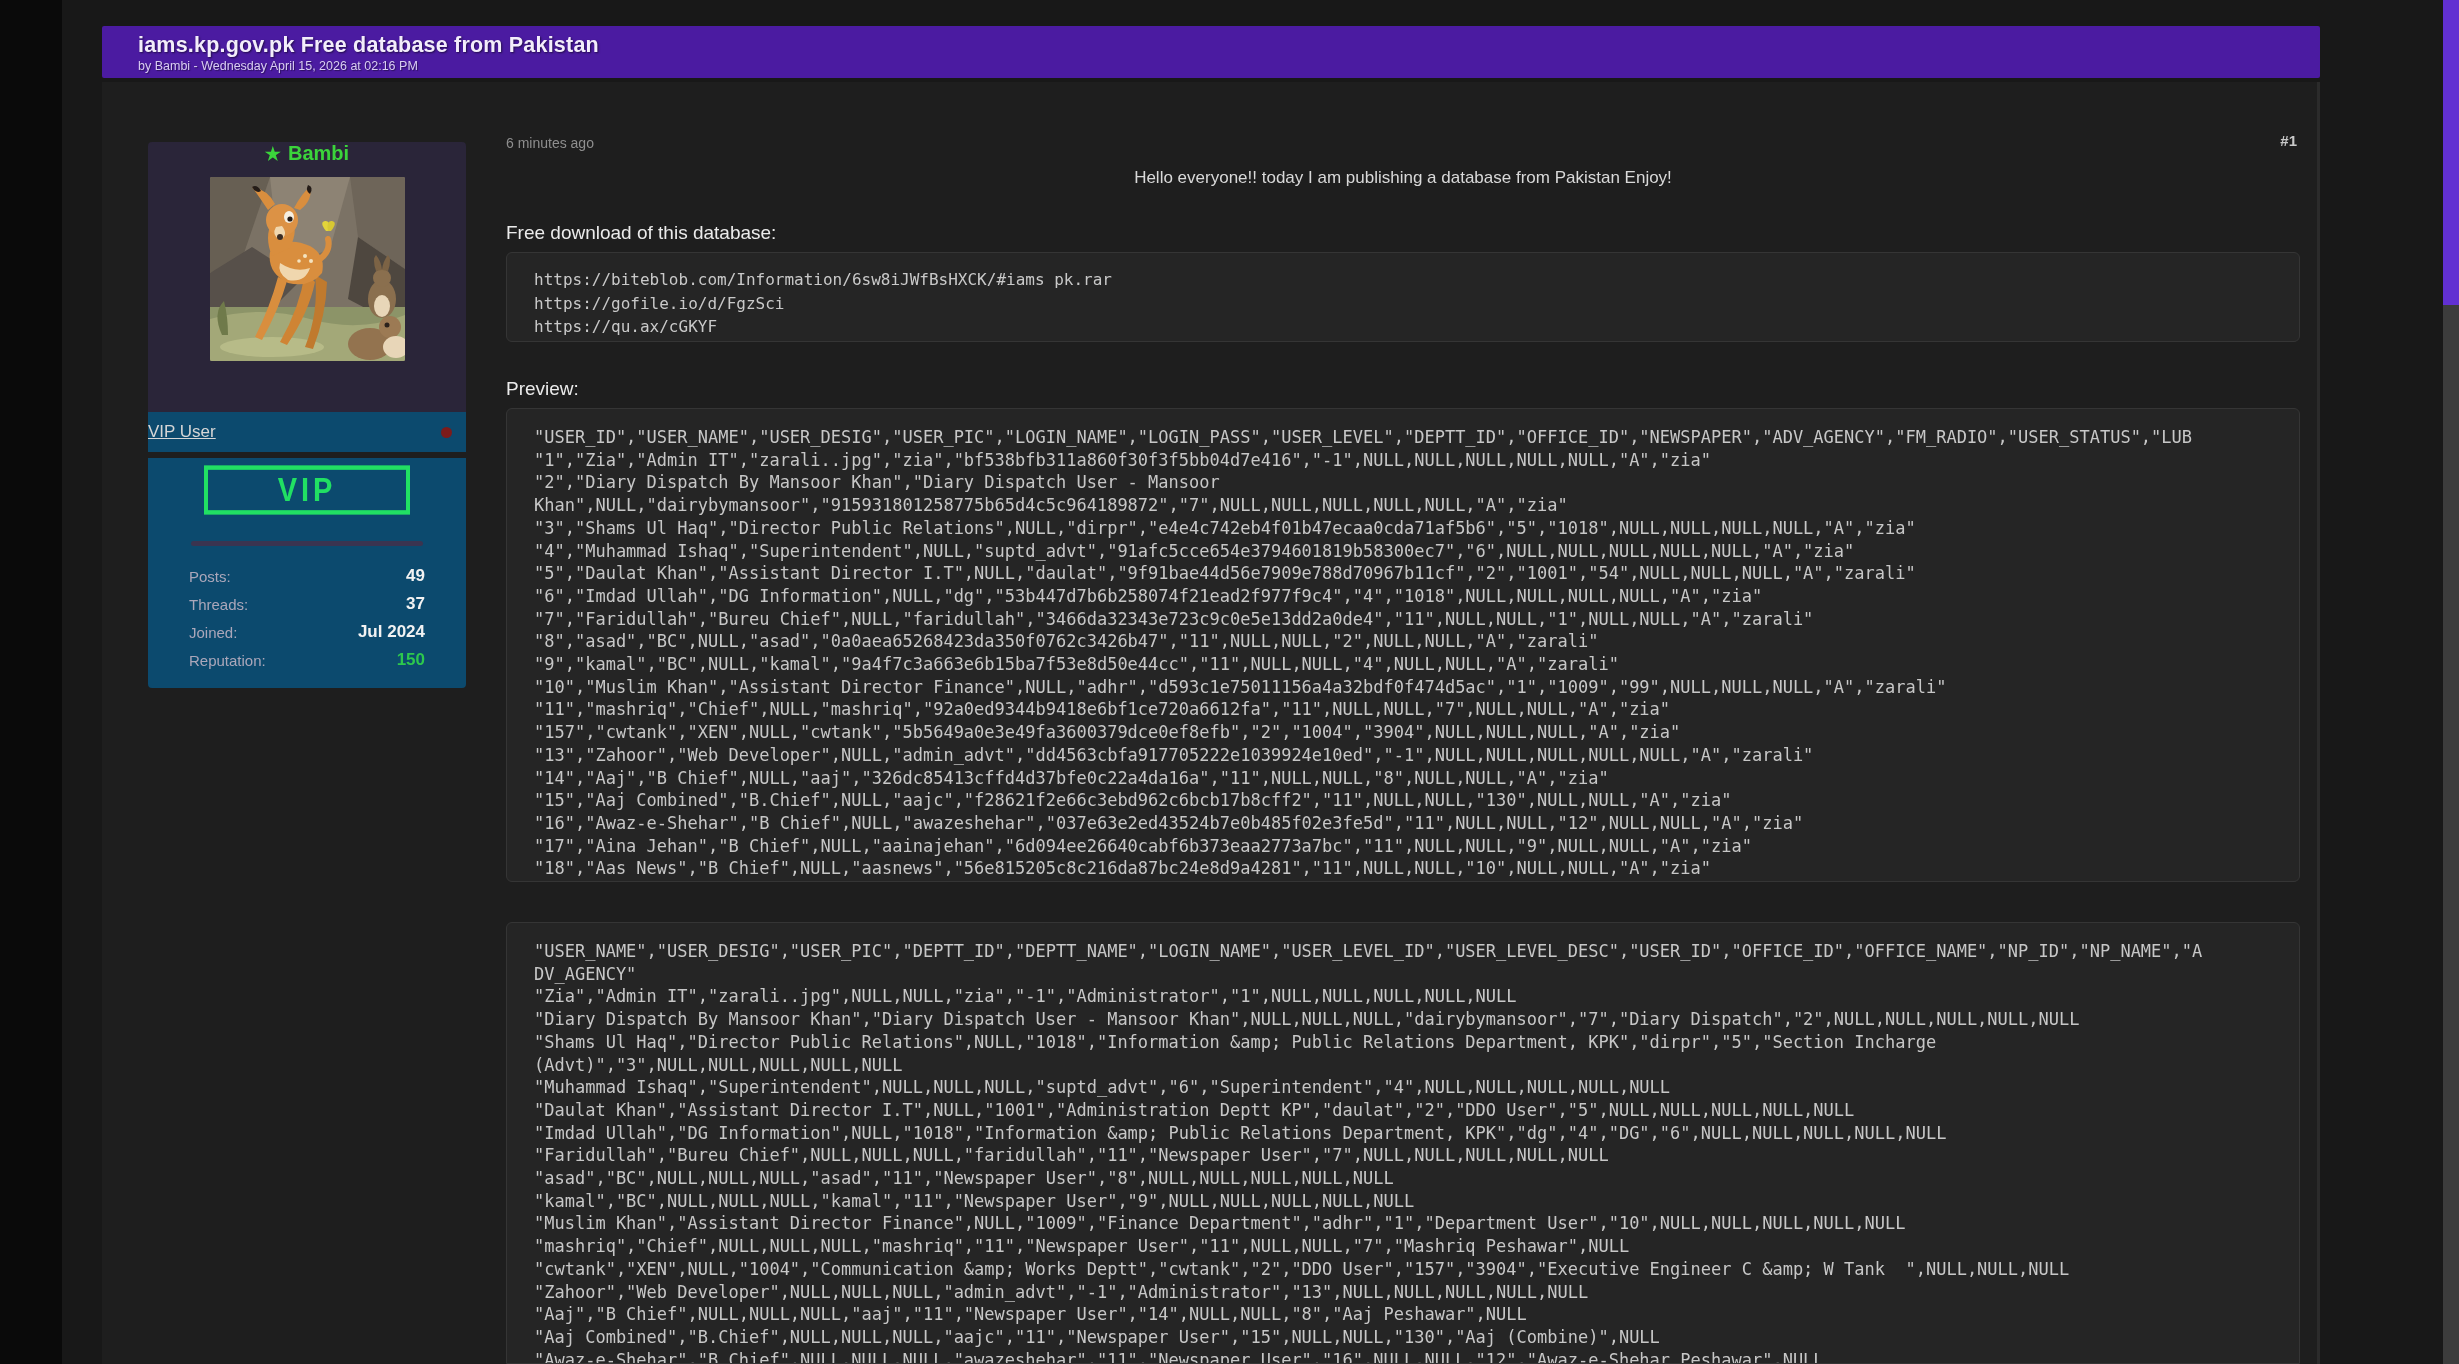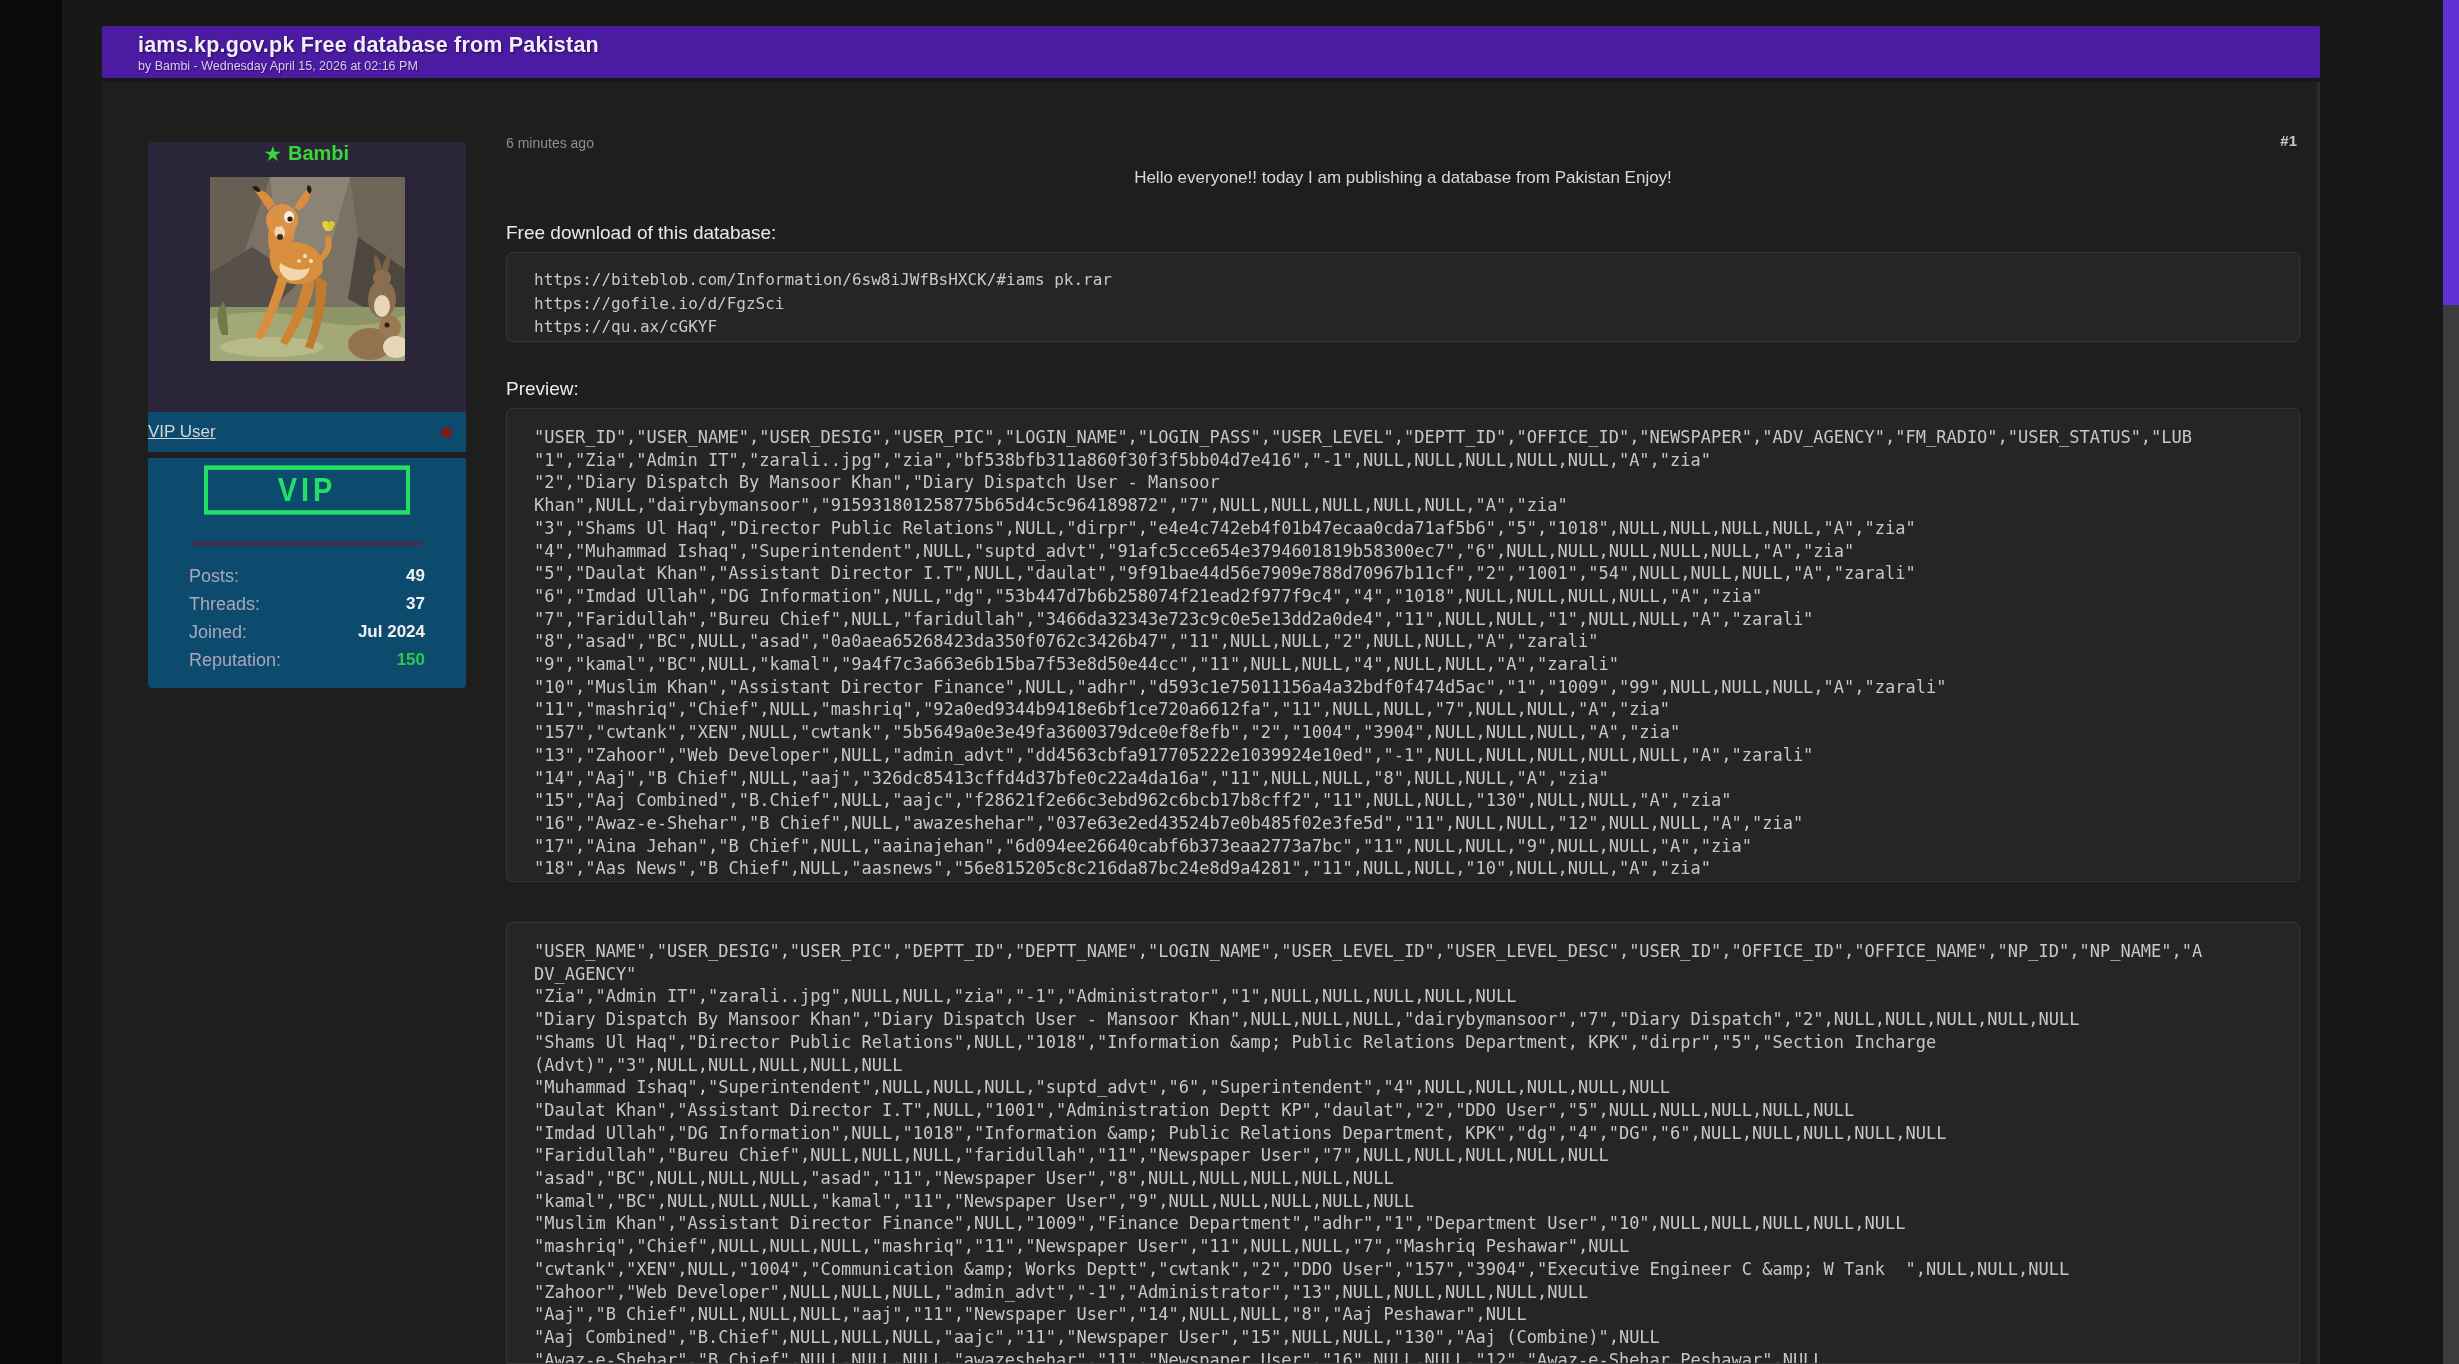--- a/index.html
+++ b/index.html
@@ -57,21 +57,21 @@
     width: 206px; height: 44px; margin: 0 auto; border: 4px solid #21e063;
     color: #21e063; font-size: 29px; font-weight: 700; letter-spacing: 4px;
     text-align: center; line-height: 36px;
     transform: scaleY(1.12); transform-origin: center;
   }
   .profile-divider {
     width: 232px; height: 5px; border-radius: 3px; background: #3a3450;
     margin: 29px auto 16px auto;
   }
   .stat-row { display: flex; justify-content: space-between; padding: 0 41px; height: 28px; align-items: center; }
-  .stat-label { color: #aba7ba; font-size: 18px; }
+  .stat-label { color: #aba7ba; font-size: 15px; }
   .stat-value { color: #f2f2f2; font-size: 17px; font-weight: 700; }
   .stat-value.green { color: #2dc84d; }
   
   .post-body { position: absolute; left: 404px; top: 0; width: 1794px; }
   .post-top { position: absolute; left: 0; top: 52px; width: 100%; }
   .timestamp { color: #8e8e8e; font-size: 14px; }
   .post-number { position: absolute; right: 3px; top: -2px; color: #c9c9c9; font-size: 15px; font-weight: 700; }
   .message { position: absolute; left: 0; top: 86px; width: 100%; text-align: center; color: #d9d9d9; font-size: 17px; }
   .section-heading { position: absolute; left: 0; color: #ebebeb; font-size: 19px; font-weight: 400; }
   .heading-download { top: 140px; }

